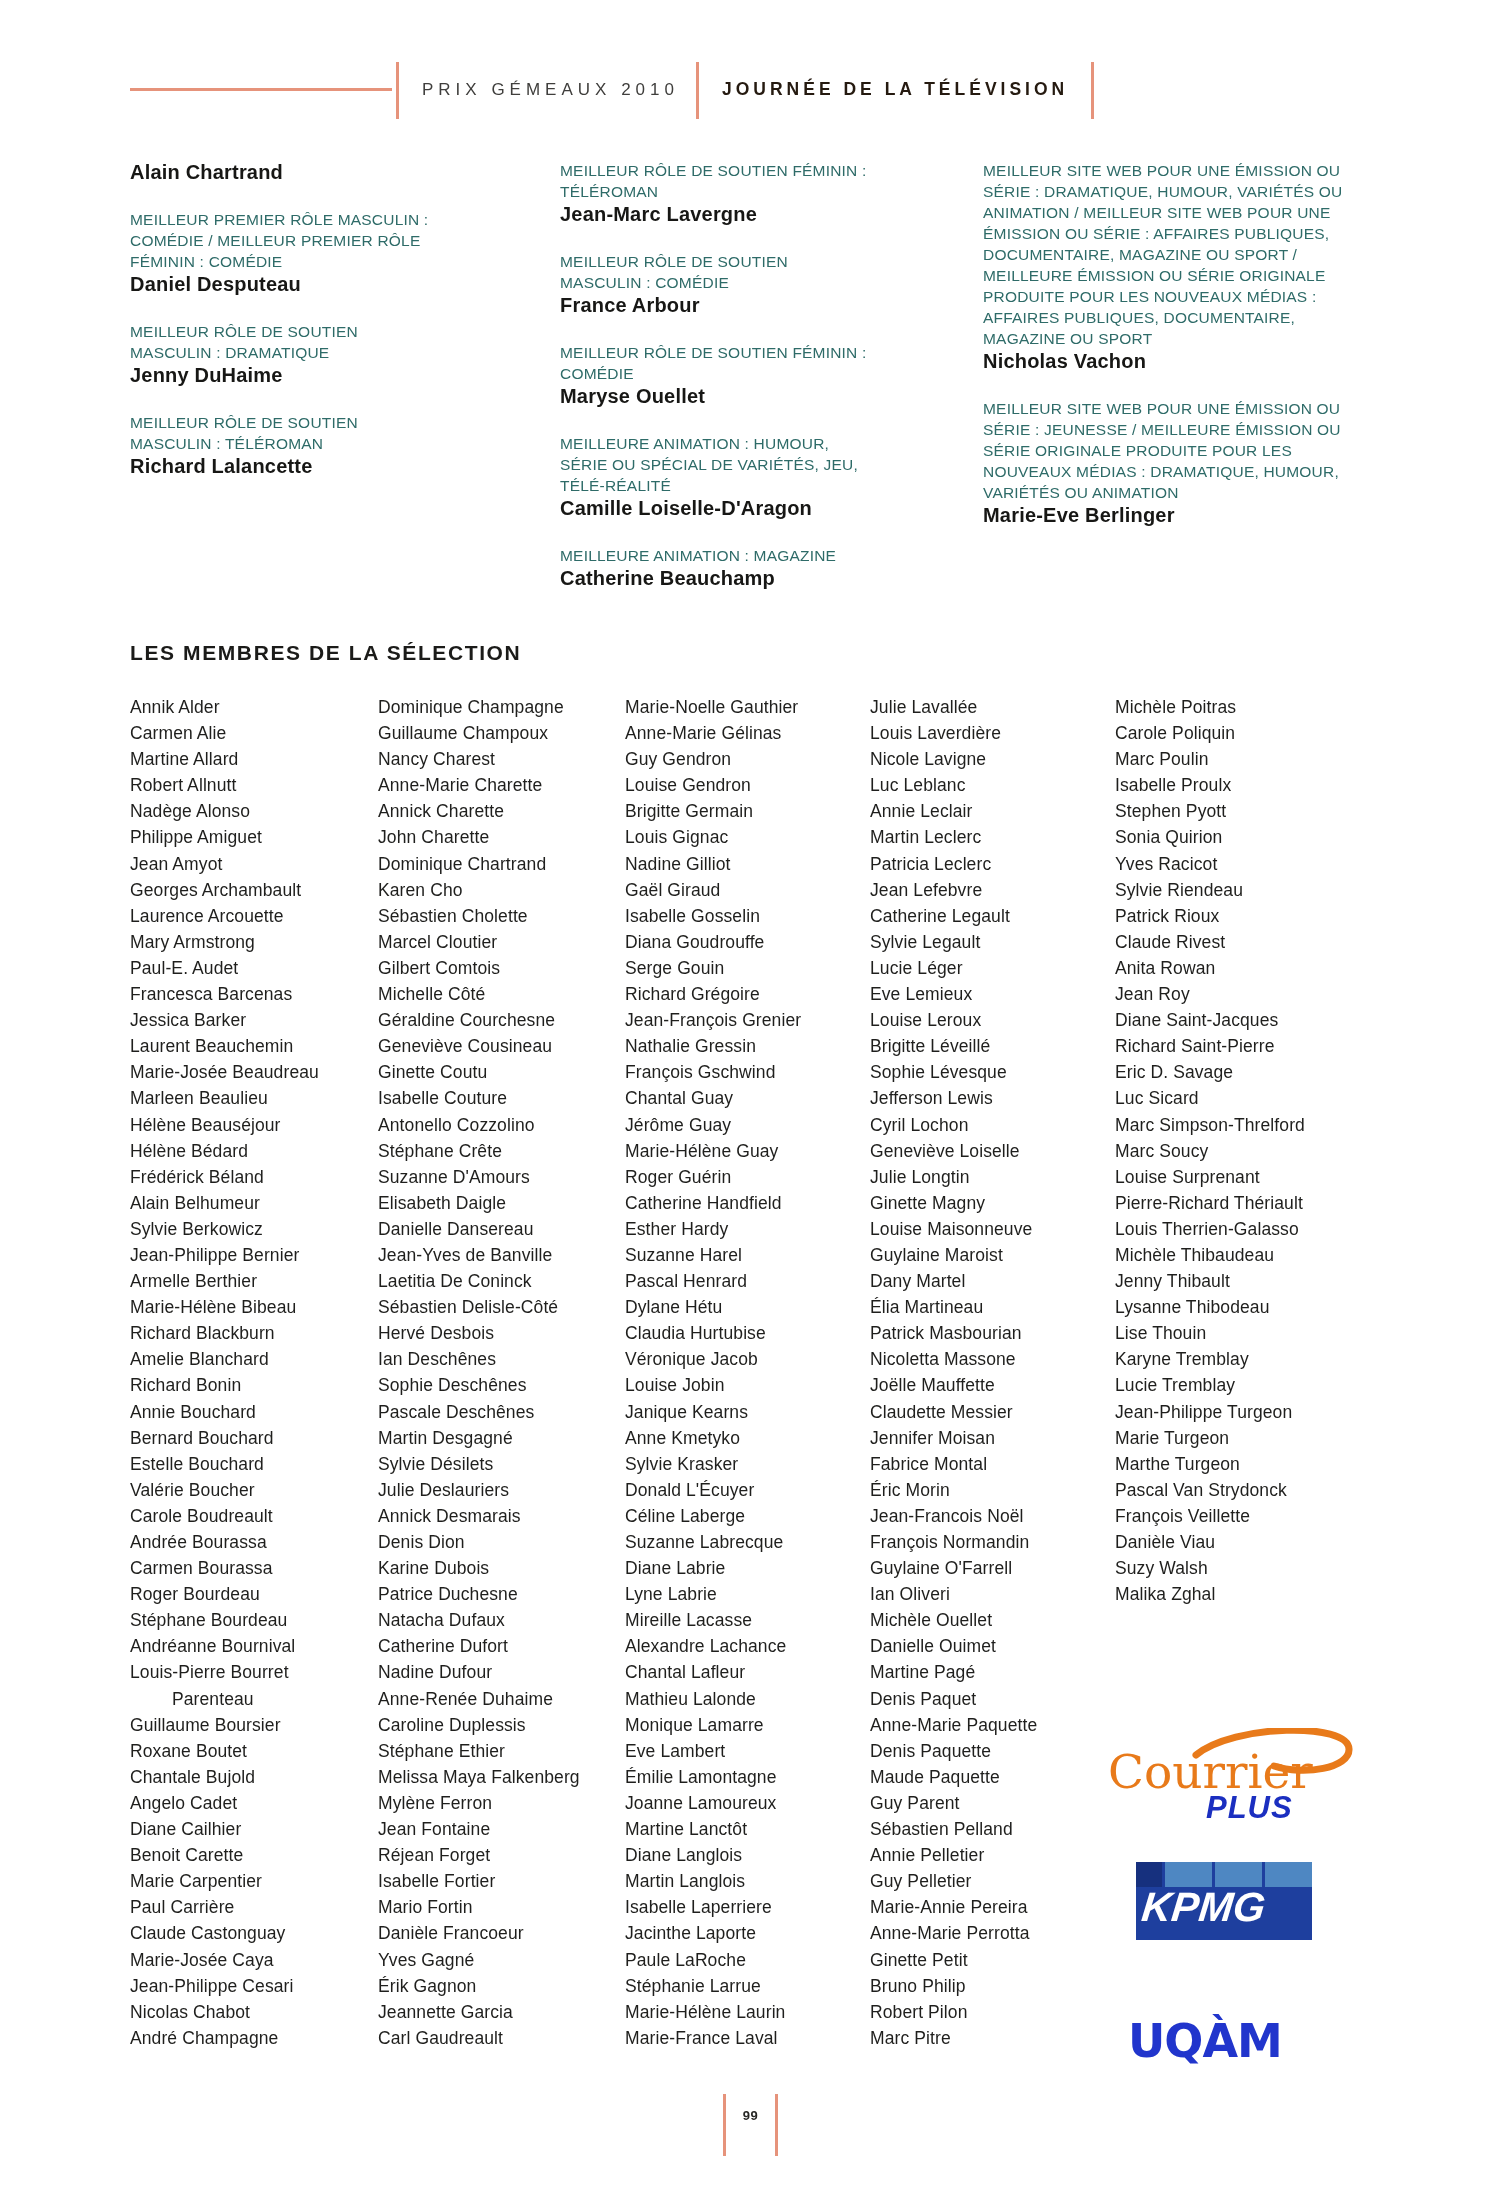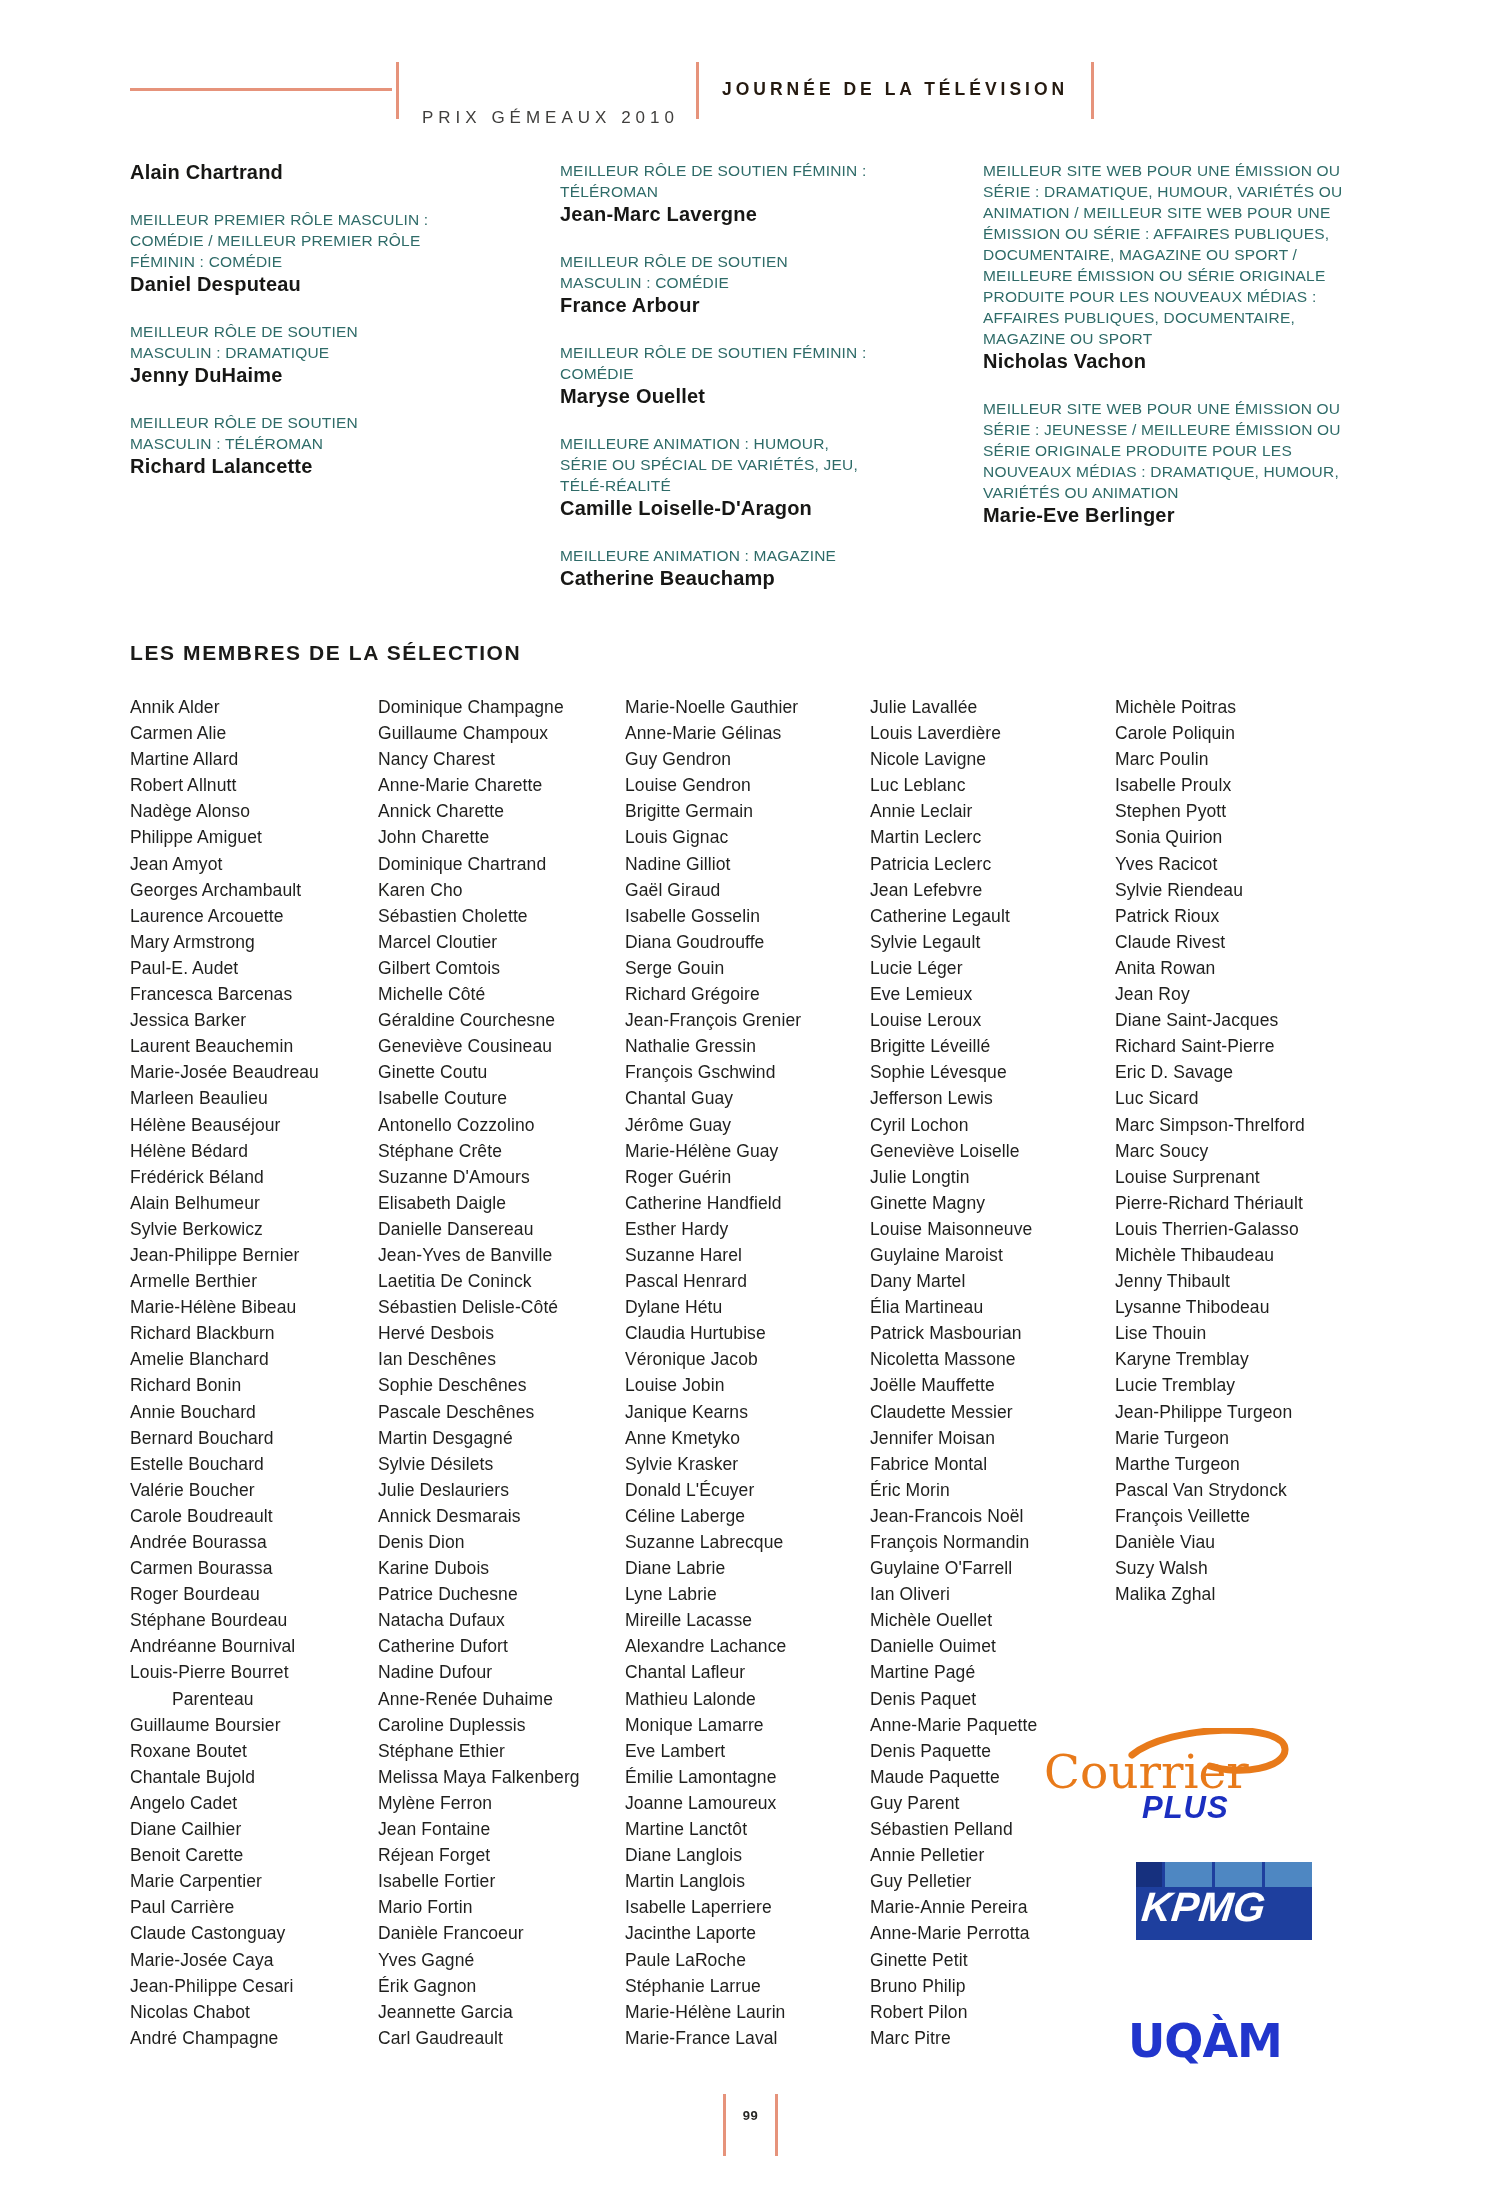--- a/index.html
+++ b/index.html
@@ -9,21 +9,21 @@
   }
   
   .header{position:absolute;top:0;left:0;width:1500px;height:130px;}
   .hline{position:absolute;left:130px;top:88px;width:262px;height:3px;background:#e6937b;}
   .vline{position:absolute;top:62px;width:3px;height:57px;background:#e6937b;}
   .vline.v1{left:396px;}
   .vline.v2{left:696px;}
   .vline.v3{left:1091px;}
   .header-left-title{
     position:absolute;left:422px;top:80px;font-size:17px;letter-spacing:5px;
-    color:#3f3e3c;font-weight:400;white-space:nowrap;margin-top:28px;
+    color:#3f3e3c;font-weight:400;white-space:nowrap;
   }
   .header-right-title{
     position:absolute;left:722px;top:79px;font-size:17.5px;letter-spacing:4px;
     color:#251a10;font-weight:bold;white-space:nowrap;
   }
   
   .awards-col{position:absolute;top:160px;}
   .awards-col.c1{left:130px;width:305px;}
   .awards-col.c2{left:560px;width:310px;}
   .awards-col.c3{left:983px;width:385px;}
@@ -44,21 +44,21 @@
   .members-col.m1{left:130px;width:242px;}
   .members-col.m2{left:378px;width:242px;}
   .members-col.m3{left:625px;width:240px;}
   .members-col.m4{left:870px;width:240px;}
   .members-col.m5{left:1115px;width:258px;}
   .member{
     font-size:17.5px;line-height:26.1px;min-height:26.1px;color:#1f1f1d;
     padding-left:42px;text-indent:-42px;letter-spacing:0.1px;
   }
   
-  .logo-courrier{position:absolute;left:1044px;top:1728px;width:250px;height:95px;}
+  .logo-courrier{position:absolute;left:1108px;top:1728px;width:250px;height:95px;}
   .logo-kpmg{
     position:absolute;left:1136px;top:1862px;width:176px;height:78px;
     background:#1e3f9e;
   }
   .kpmg-band{position:absolute;left:0;top:0;right:0;height:25px;display:flex;gap:3px;background:#1e3f9e;}
   .kpmg-band .seg{flex:1;background:#4e87c2;}
   .kpmg-band .seg.dark{background:#16307e;flex:0 0 26px;}
   .kpmg-word{
     position:absolute;left:6px;top:22px;color:#ffffff;font-weight:bold;
     font-style:italic;font-size:41px;letter-spacing:0px;transform:skewX(-6deg);

